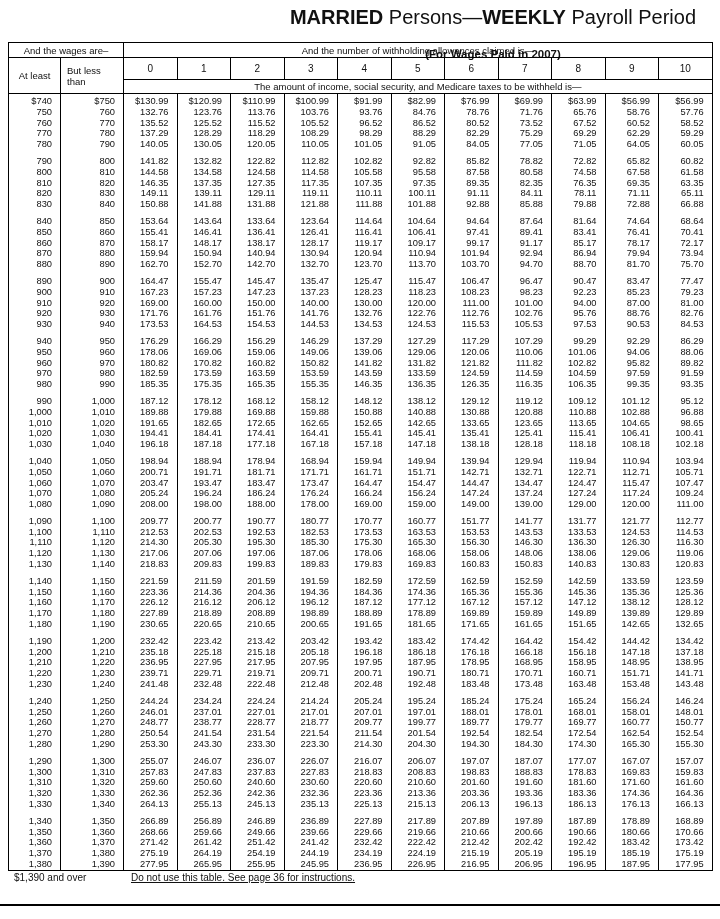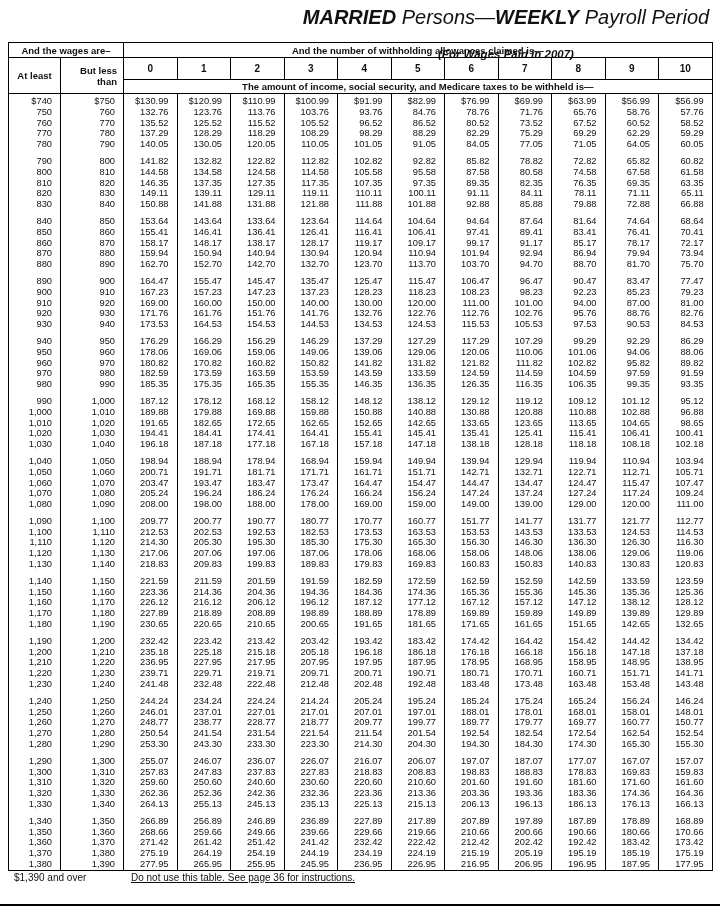--- a/index.html
+++ b/index.html
@@ -3,38 +3,38 @@
 <meta charset="utf-8">
 <style>
   * { margin:0; padding:0; box-sizing:border-box; }
   html,body { background:#e8e8e8; }
   .page {
     position:relative; width:720px; height:919px; background:#fff;
     outline:1px solid #000; overflow:hidden;
     font-family:"Liberation Sans", sans-serif; color:#111;
   }
   
-  .title-block { position:absolute; top:6px; right:8px; width:412px; text-align:center;font-style:italic; }
+  .title-block { position:absolute; top:6px; right:21px; width:412px; text-align:center; }
   .main-title { font-size:20px; white-space:nowrap; letter-spacing:0; }
   .main-title .b { font-weight:bold; }
   .sub-title { font-size:11.5px; font-weight:bold; margin-top:19px; }
   
   table.wagetable {
     position:absolute; top:42px; left:8px; width:704px;
     border-collapse:collapse; table-layout:fixed;
     border:1px solid #000; border-bottom:1px solid #000;
   }
   col.c-atleast { width:52px; }
   col.c-butless { width:63px; }
   col.c-amt { width:53.5px; }
-  th { font-weight:bold; font-size:9.5px; }
+  th { font-weight:normal; font-size:9.5px; }
   .wages-are { border-right:1px solid #000; border-bottom:1px solid #000; height:15px; text-align:center; white-space:nowrap; }
   .allow-head { border-bottom:1px solid #000; text-align:center; }
   .at-least { border-right:1px solid #000; border-bottom:1px solid #000; text-align:center; vertical-align:middle; }
-  .but-less { border-right:1px solid #000; border-bottom:1px solid #000; text-align:right; vertical-align:middle; padding:0 6px; }
+  .but-less { border-right:1px solid #000; border-bottom:1px solid #000; text-align:left; vertical-align:middle; padding:0 6px; }
   .allow-num { border-bottom:1px solid #000; text-align:center; height:22px; vertical-align:middle; font-size:10px; }
   .allow-num + .allow-num { border-left:1px solid #000; }
   .amount-note { border-bottom:1px solid #000; text-align:center; height:14px; vertical-align:middle; }
   td { font-size:9.3px; height:10.8px; line-height:10.8px; padding:0 8px 0 0; text-align:right; white-space:nowrap; overflow:hidden; }
   td:nth-child(n+2) { border-left:1px solid #000; }
   tbody.group tr:first-child td { padding-top:6px; height:16.8px; }
   tbody.group:first-of-type tr:first-child td { padding-top:2px; height:12.8px; }
   
   .footer-row {
     position:absolute; left:0px; top:872px; width:720px; height:34px;

